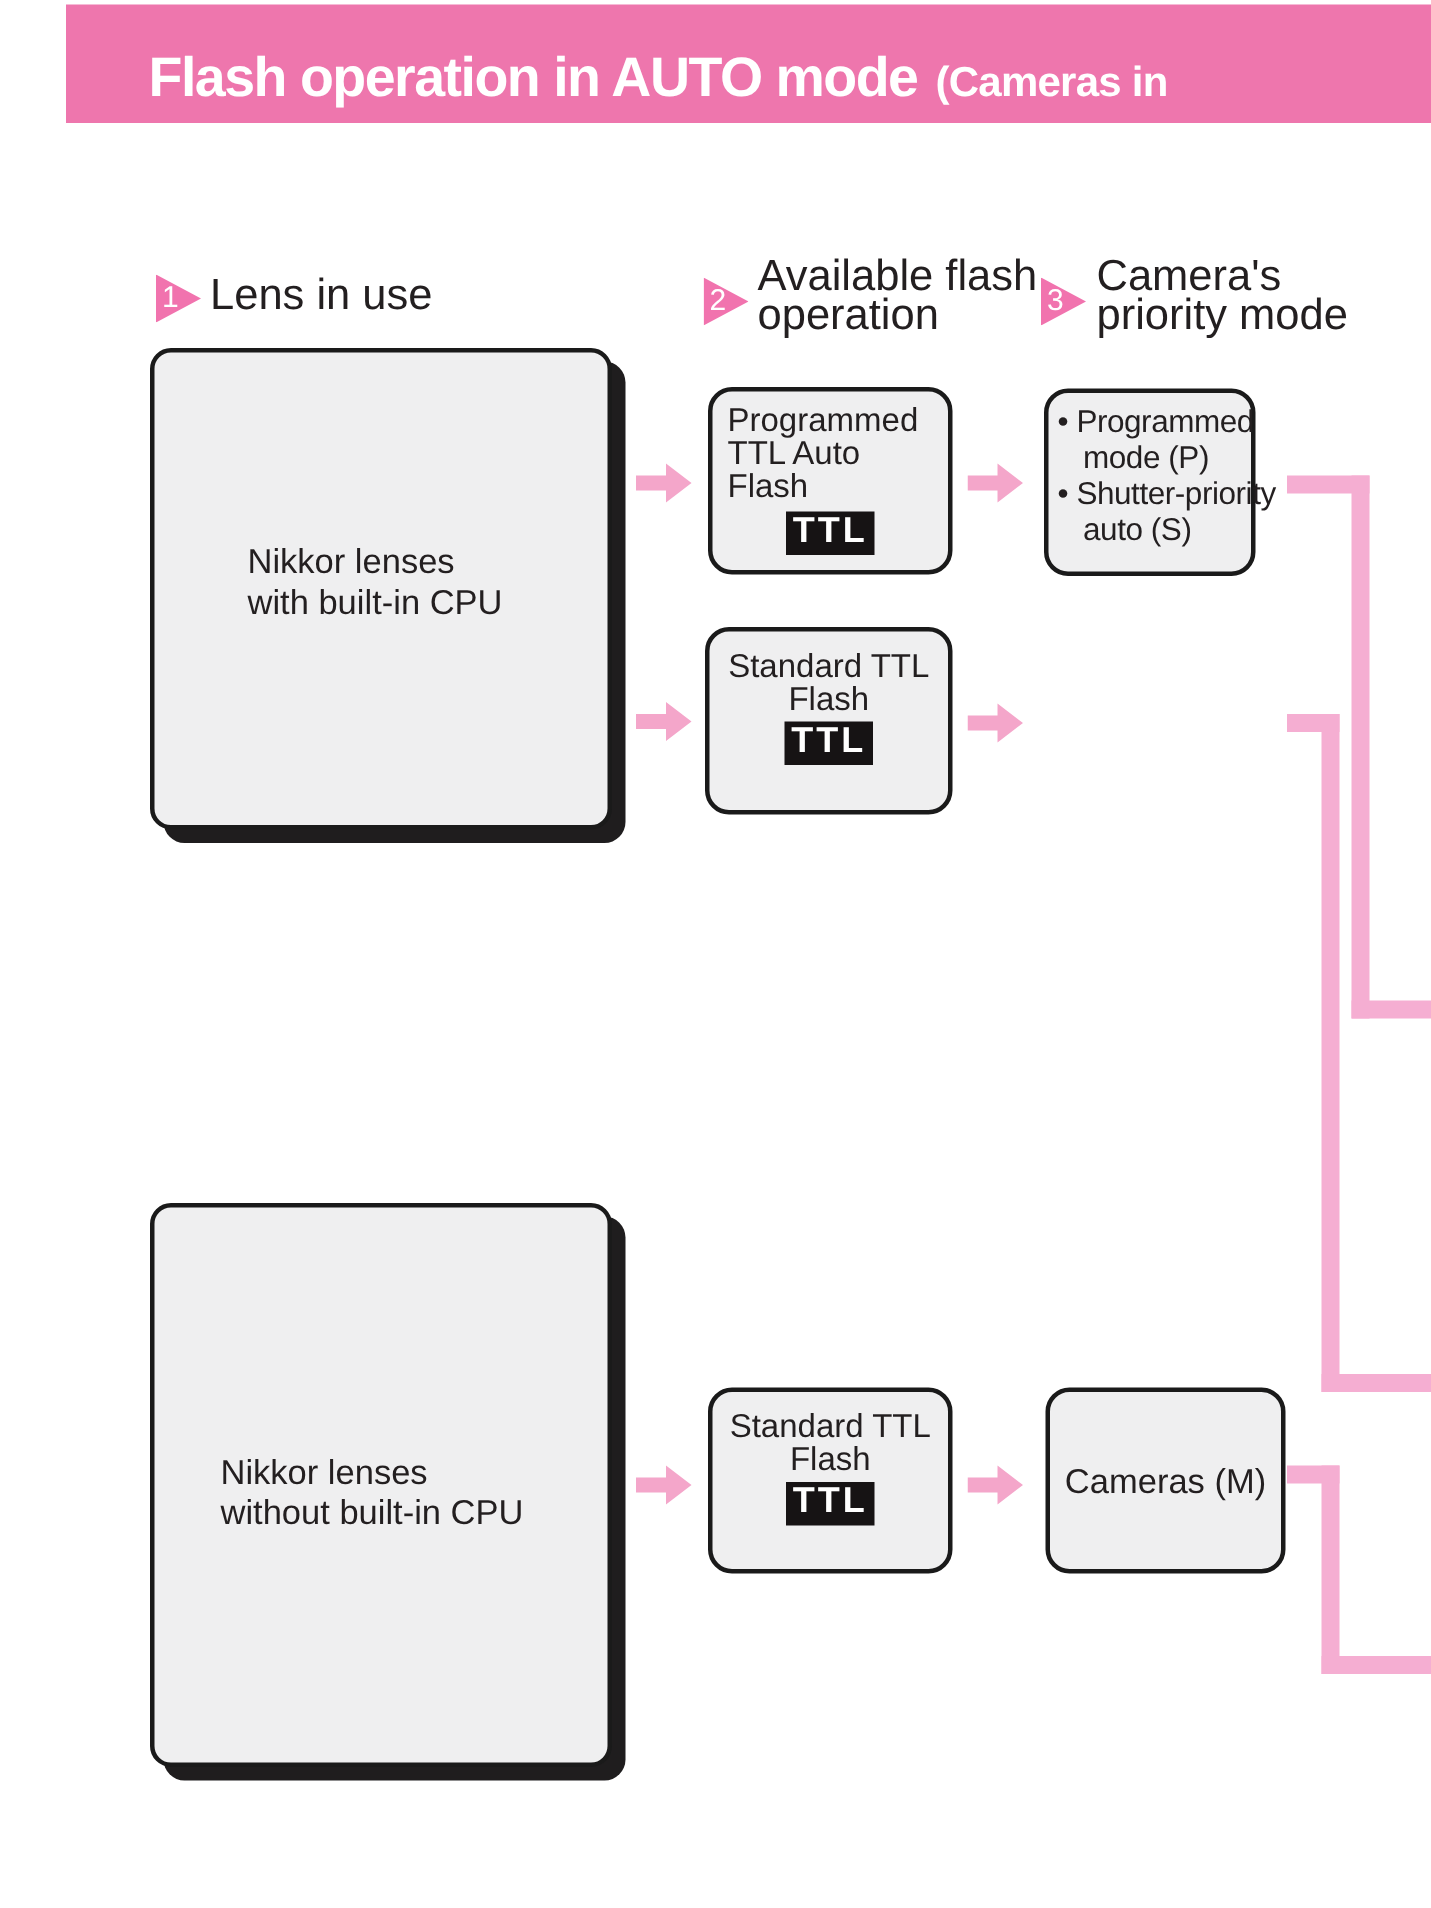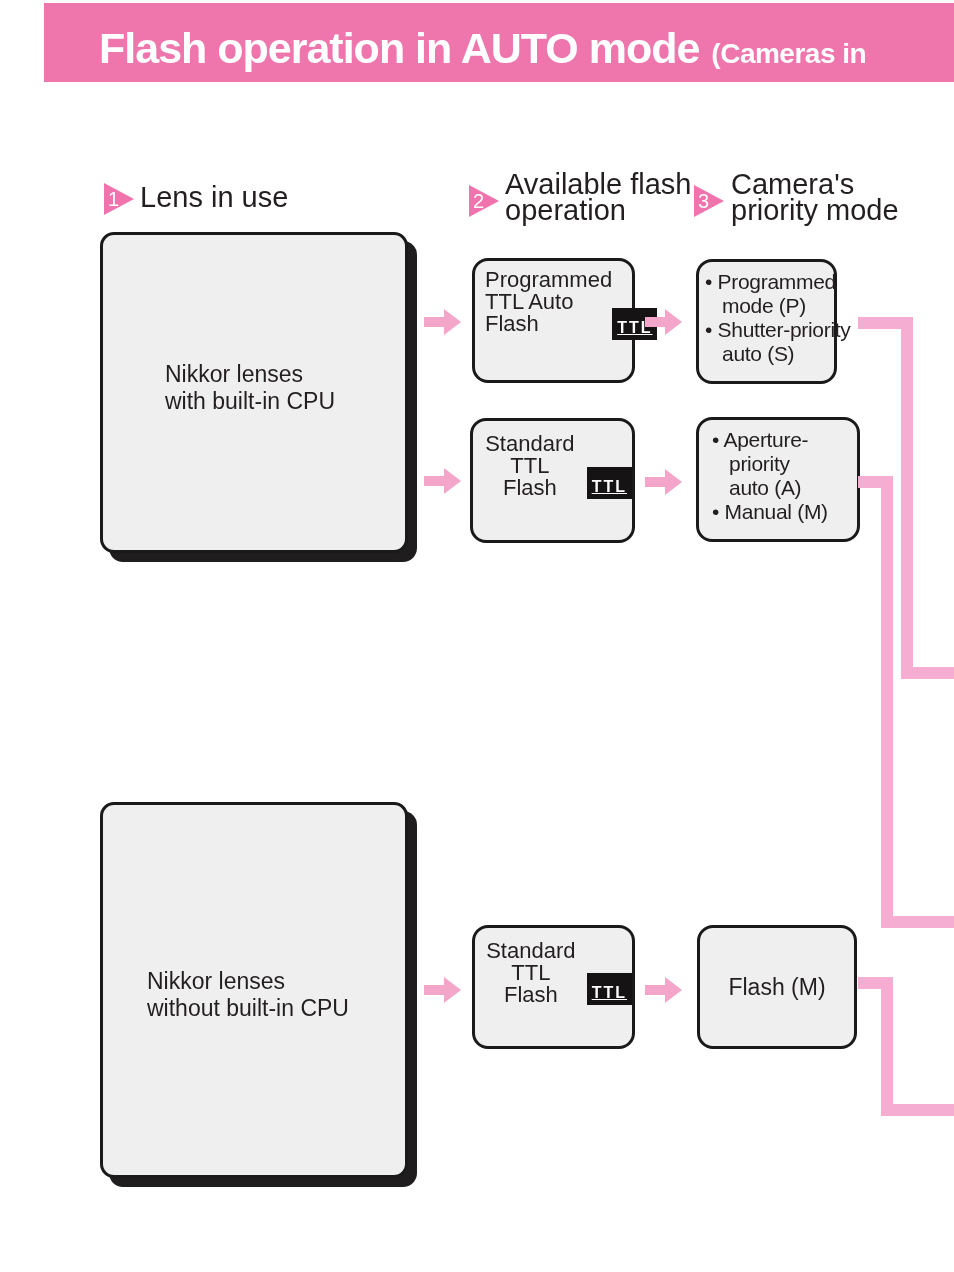--- a/index.html
+++ b/index.html
@@ -19,21 +19,21 @@
   }
   
   .banner{
     position:absolute;left:44px;top:3px;width:910px;height:79px;
     background:var(--banner-pink);overflow:hidden;
   }
   .banner-text{
     position:absolute;left:55px;bottom:12px;display:flex;align-items:baseline;gap:12px;
     color:#ffffff;white-space:nowrap;
   }
-  .banner-title{font-size:43px;font-weight:bold;letter-spacing:-1px;line-height:1;}
+  .banner-title{font-size:37px;font-weight:bold;letter-spacing:-1px;line-height:1;}
   .banner-subtitle{font-size:28px;font-weight:bold;letter-spacing:-0.5px;line-height:1;}
   
   .marker{
     position:absolute;width:30px;height:32px;background:var(--marker-pink);
     clip-path:polygon(0 0,100% 50%,0 100%);
   }
   .marker-num{
     position:absolute;left:4px;top:50%;transform:translateY(-52%);
     color:#ffffff;font-size:20px;line-height:1;
   }
@@ -43,28 +43,28 @@
     position:absolute;background:var(--box-fill);
     border:3px solid var(--box-border);border-radius:14px;
     box-shadow:9px 9px 0 var(--shadow-dark);
   }
   .lens-text{position:absolute;font-size:23px;line-height:27px;}
   .small-box{
     position:absolute;background:var(--box-fill);
     border:3px solid var(--box-border);border-radius:16px;
     box-sizing:border-box;
   }
-  .flash-box{display:flex;}
+  .flash-box{display:flex;flex-direction:column;}
   .flash-lines{font-size:22px;line-height:22px;}
   .flash-left .flash-lines{padding:8px 0 0 10px;text-align:left;}
   .flash-center .flash-lines{padding-top:12px;text-align:center;}
   .ttl-badge{
     align-self:center;margin-top:4px;
-    background:#161314;color:#ffffff;font-weight:bold;font-size:16px;line-height:1;
-    padding:12px 5px 4px;letter-spacing:2px;text-decoration:underline;
+    background:#161314;color:#ffffff;font-weight:bold;font-size:24px;line-height:1;
+    padding:1px 5px 4px;letter-spacing:2px;
   }
   .flash-left .ttl-badge{margin-top:6px;}
   .mode-lines{font-size:21px;line-height:24px;letter-spacing:-0.3px;}
   .mode-line{white-space:nowrap;}
   .mode-line.indent{padding-left:17px;}
   .mode1 .mode-lines{padding:8px 0 0 6px;}
   .mode2 .mode-lines{padding:8px 0 0 13px;}
   .manual-box{display:flex;align-items:center;justify-content:center;font-size:23px;}
   
   .flow-arrow{position:absolute;width:38px;height:28px;}
@@ -146,31 +146,23 @@
 
   <div class="small-box mode1" style="left:696px;top:259px;width:141px;height:125px;">
     <div class="mode-lines">
       <div class="mode-line">• Programmed</div>
       <div class="mode-line indent">mode (P)</div>
       <div class="mode-line">• Shutter-priority</div>
       <div class="mode-line indent">auto (S)</div>
     </div>
   </div>
 
-  <div class="small-box mode2" style="left:696px;top:417px;width:164px;height:125px;">
-    <div class="mode-lines">
-      <div class="mode-line">• Aperture-</div>
-      <div class="mode-line indent">priority</div>
-      <div class="mode-line indent">auto (A)</div>
-      <div class="mode-line">• Manual (M)</div>
-    </div>
-  </div>
 
   <div class="small-box manual-box" style="left:697px;top:925px;width:160px;height:124px;">
-    <span>Flash (M)</span>
+    <span>Cameras (M)</span>
   </div>
 
   <svg class="flow-arrow" style="left:424px;top:308px;" viewBox="0 0 38 28">
       <polygon points="0,9 20,9 20,1 37,14 20,27 20,19 0,19" fill="#f4a6ca"></polygon>
     </svg>
   <svg class="flow-arrow" style="left:645px;top:308px;" viewBox="0 0 38 28">
       <polygon points="0,9 20,9 20,1 37,14 20,27 20,19 0,19" fill="#f4a6ca"></polygon>
     </svg>
   <svg class="flow-arrow" style="left:424px;top:467px;" viewBox="0 0 38 28">
       <polygon points="0,9 20,9 20,1 37,14 20,27 20,19 0,19" fill="#f4a6ca"></polygon>

